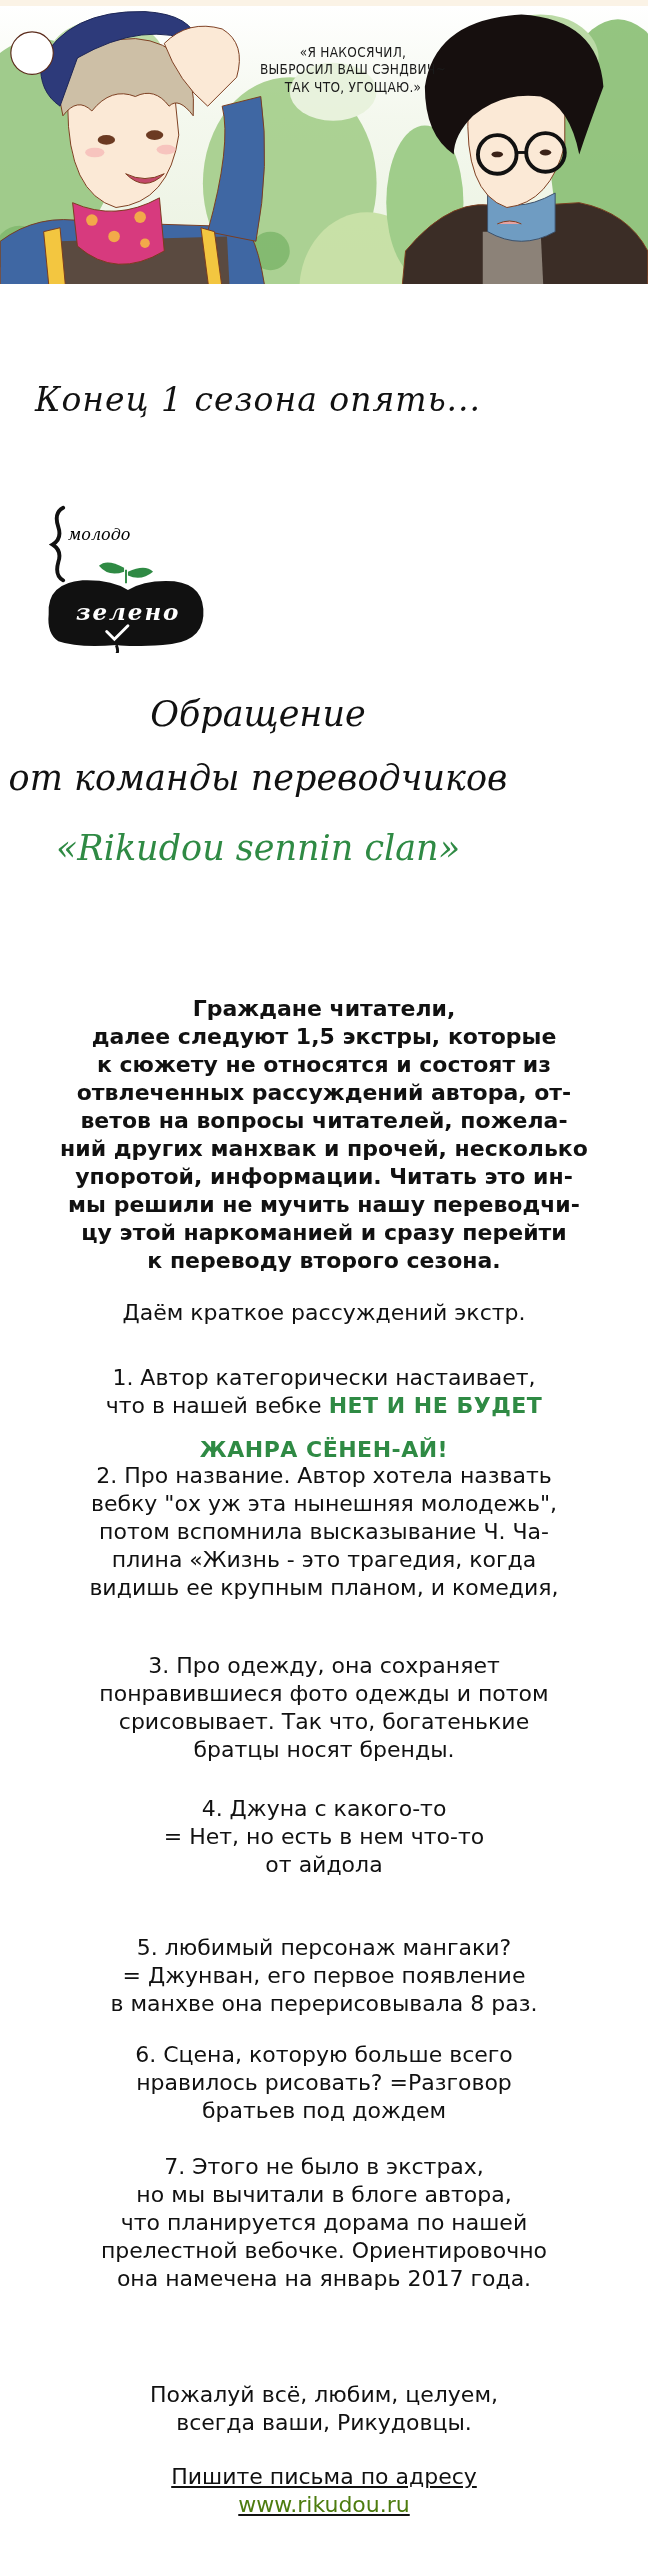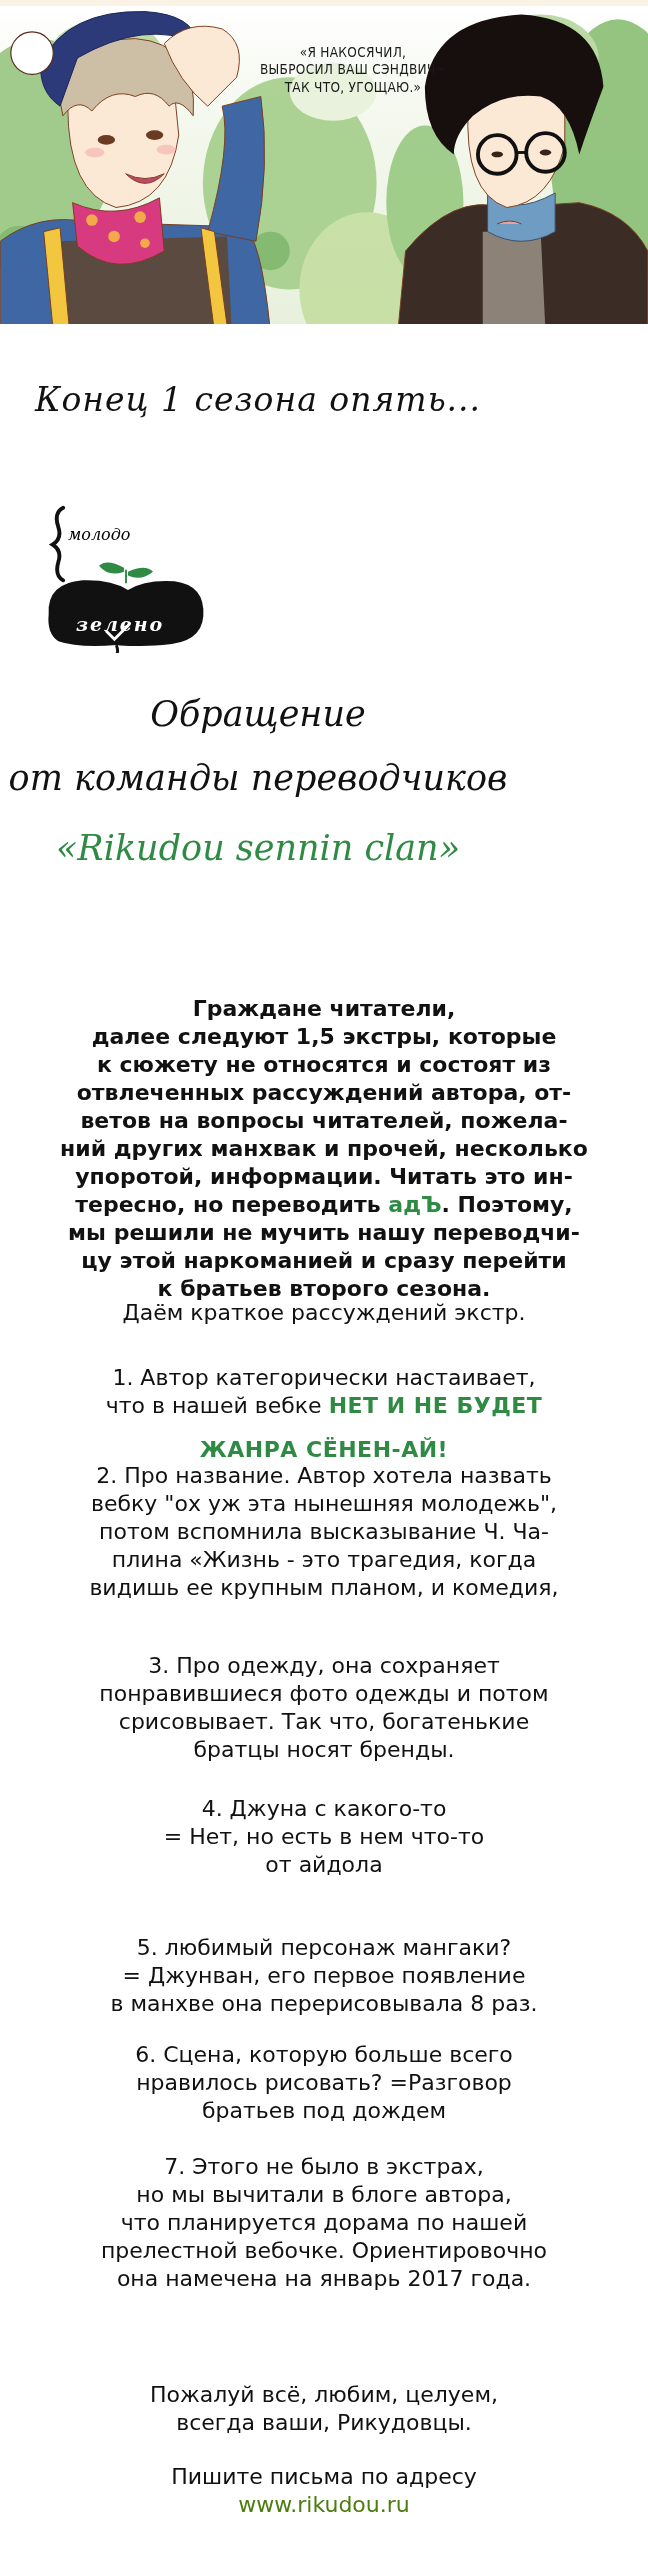--- a/index.html
+++ b/index.html
@@ -10,21 +10,21 @@
       position: relative;
       overflow: hidden;
       font-family: "DejaVu Sans", sans-serif;
       color: #111111;
     }
 
     
     .panel {
       position: absolute;
       left: 0; top: 0;
-      width: 648px; height: 324px;
+      width: 648px; height: 284px;
       overflow: hidden;
       background: linear-gradient(180deg, #fbf3e6 0px, #fbf3e6 5.8px, #ffffff 5.8px, #f4f8ee 116px, #e7f0dc 332px);
       text-decoration: underline;
     }
     .panel svg { position: absolute; left: 0; top: 0; }
     .speech {
       position: absolute;
       left: 232px; top: 44px;
       width: 242px;
       text-align: center;
@@ -53,23 +53,23 @@
       position: absolute;
       left: 39px; top: 498px;
       width: 174px; height: 155px;
     }
     .logo .top-word {
       position: absolute; left: 29px; top: 27px;
       font-family: "DejaVu Serif", serif; font-style: italic;
       font-size: 16px; color: #000000;
     }
     .logo .bot-word {
-      position: absolute; left: 37px; top: 115px;
+      position: absolute; left: 37px; top: 100px;
       font-family: "DejaVu Serif", serif; font-style: italic; font-weight: bold;
-      font-size: 19px; color: #ffffff; letter-spacing: 1.9px;
+      font-size: 23px; color: #ffffff; letter-spacing: 1.9px;
     }
 
     .appeal-1 { top: 694px; font-size: 35px; }
     .appeal-2 { top: 758px; font-size: 35px; }
     .appeal-3 { top: 828px; font-size: 35px; color: #2f8a44; }
 
     
     .body-block {
       position: absolute;
       left: 29px; width: 590px;
@@ -86,21 +86,21 @@
     .para-intro   { top: 995px; font-weight: bold; }
     .para-summary { top: 1299px; }
     .para-1       { top: 1364px; }
     .para-2       { top: 1462px; }
     .para-3       { top: 1652px; }
     .para-4       { top: 1795px; }
     .para-5       { top: 1934px; }
     .para-6       { top: 2041px; }
     .para-7       { top: 2153px; }
     .para-bye     { top: 2381px; }
-    .para-mail    { top: 2463px; }
+    .para-mail    { top: 2463px; text-decoration: underline; }
 
     .url { color: #4d7c0f; }
   </style>
 </head>
 <body>
 
 <div class="panel">
   <svg width="648" height="332" viewBox="0 0 671 344">
 
     <g opacity="0.95">
@@ -198,24 +198,23 @@
 <div class="hand appeal-3">«Rikudou sennin clan»</div>
 
 <div class="body-block para-intro">
   <span class="line">Граждане читатели,</span>
   <span class="line">далее следуют 1,5 экстры, которые</span>
   <span class="line">к сюжету не относятся и состоят из</span>
   <span class="line">отвлеченных рассуждений автора, от-</span>
   <span class="line">ветов на вопросы читателей, пожела-</span>
   <span class="line">ний других манхвак и прочей, несколько</span>
   <span class="line">упоротой, информации. Читать это ин-</span>
-  <span class="line"><span>тересно, но переводить </span><span class="green">адЪ</span><span>. Поэтому,</span></span>
   <span class="line">мы решили не мучить нашу переводчи-</span>
   <span class="line">цу этой наркоманией и сразу перейти</span>
-  <span class="line">к братьев второго сезона.</span>
+  <span class="line">к переводу второго сезона.</span>
 </div>
 
 <div class="body-block para-summary">
   <span class="line">Даём краткое рассуждений экстр.</span>
 </div>
 
 <div class="body-block para-1">
   <span class="line">1. Автор категорически настаивает,</span>
   <span class="line"><span>что в нашей вебке </span><span class="green-caps">НЕТ И НЕ БУДЕТ</span></span>
   <span class="line green-caps">ЖАНРА СЁНЕН-АЙ!</span>

